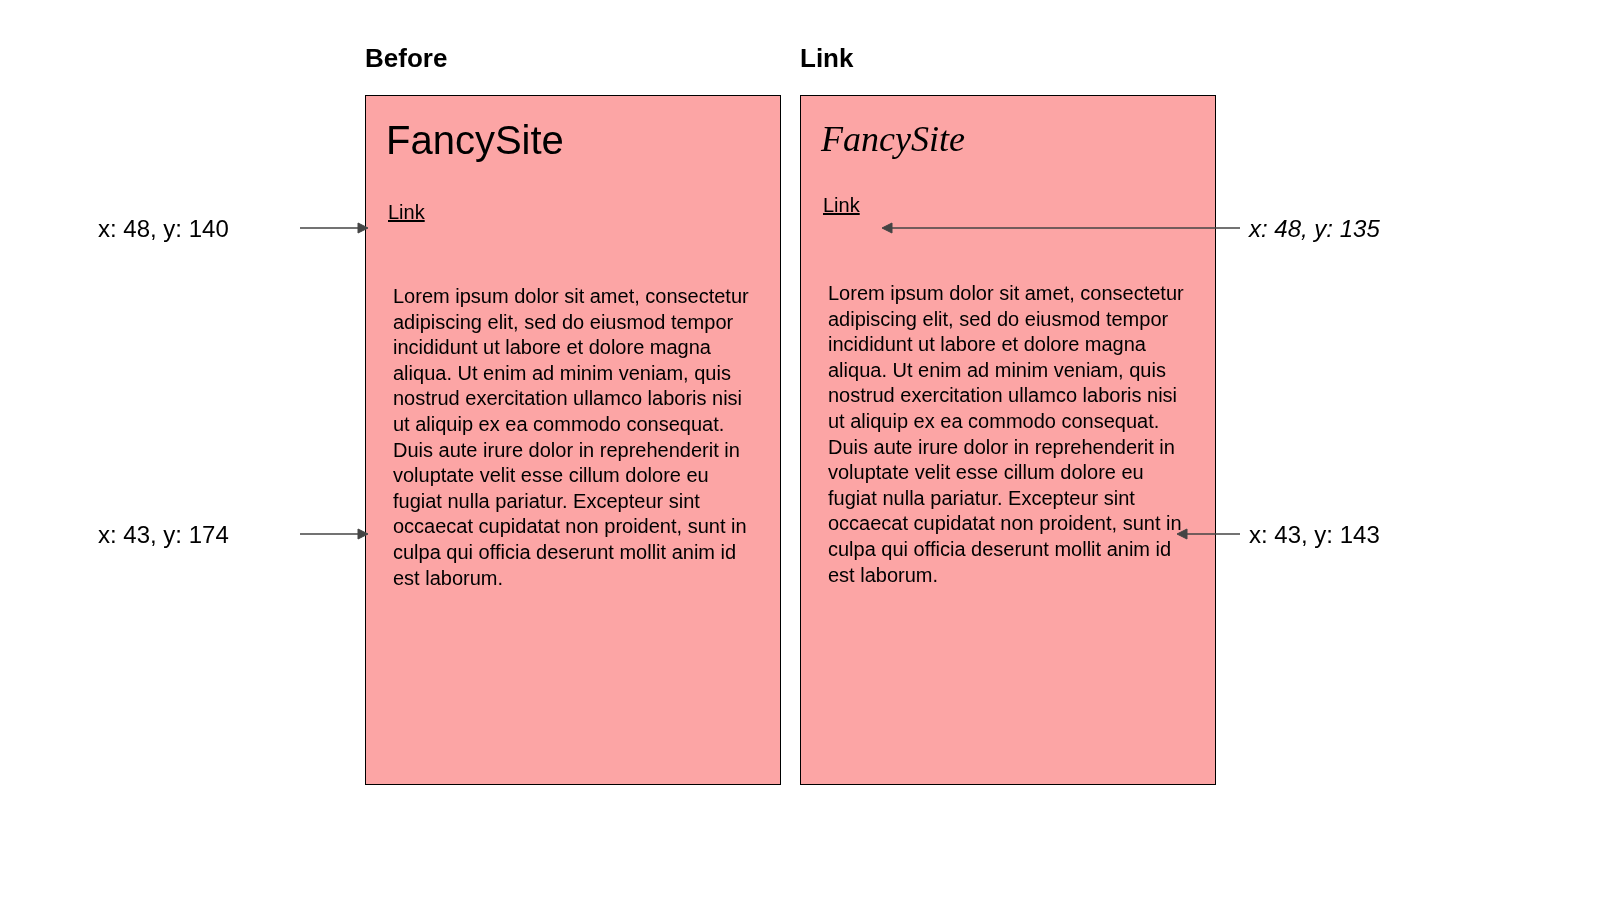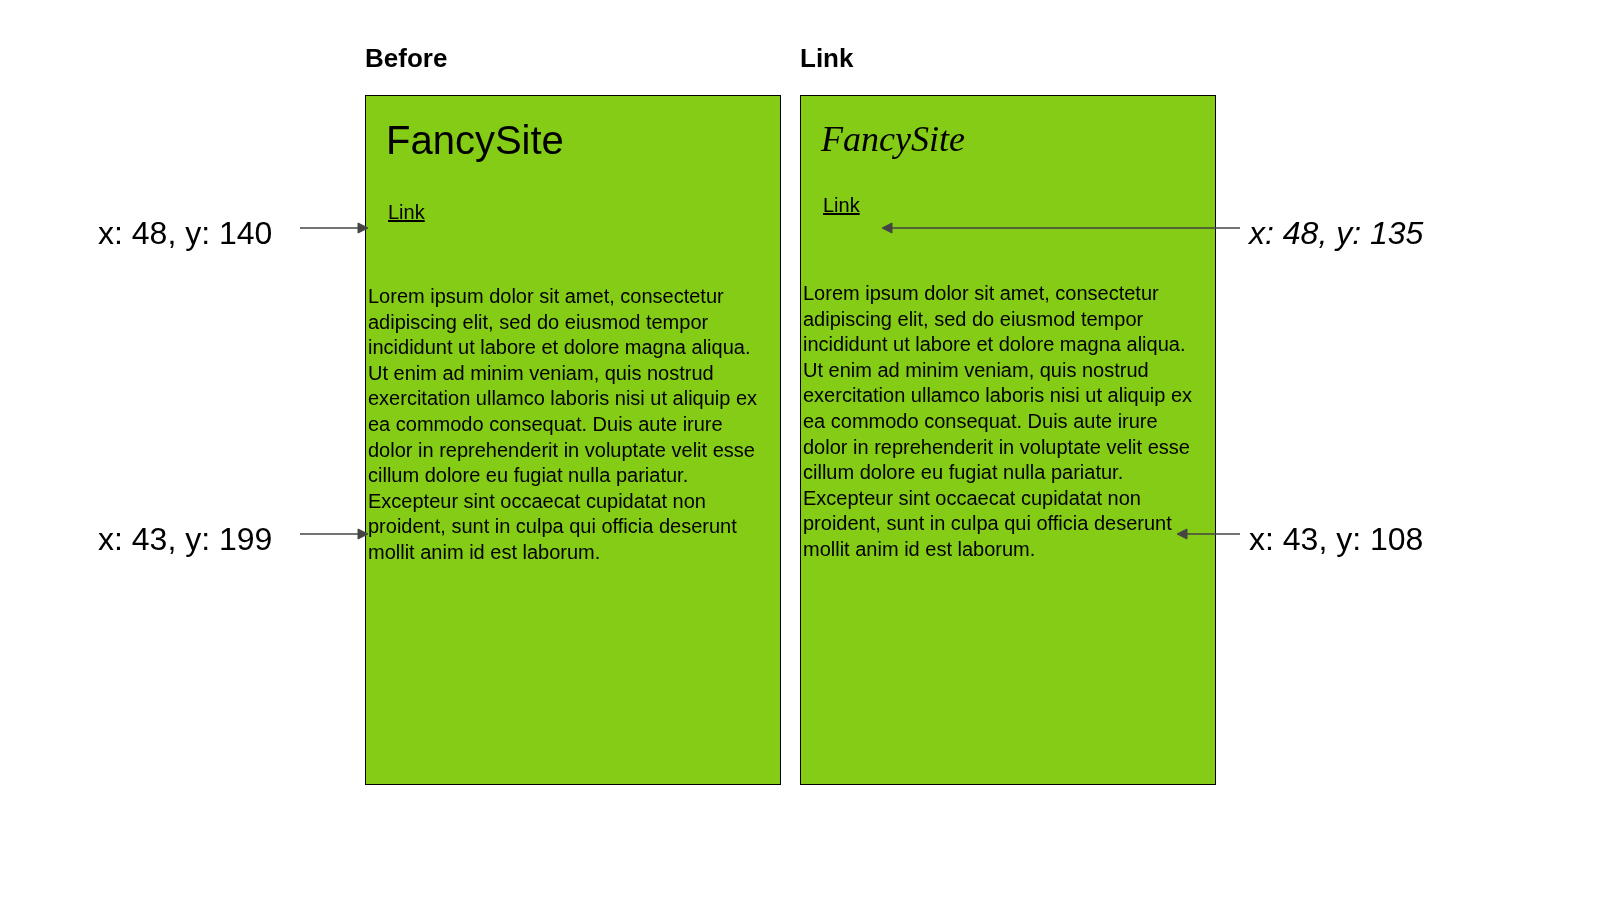--- a/index.html
+++ b/index.html
@@ -27,21 +27,21 @@
     }
     .header-after {
       left: 800px;
       width: 416px;
     }
     .panel {
       position: absolute;
       width: 416px;
       height: 690px;
       border: 1.5px solid #000;
-      background: #84cc16;
+      background: #fca5a5;
       top: 95px;
     }
     .panel-before {
       left: 365px;
     }
     .panel-after {
       left: 800px;
     }
     .site-title {
       font-size: 40px;
@@ -68,28 +68,28 @@
       margin-top: 38px;
       text-align: center;
     }
     .panel-after .panel-link {
        margin-top: 34px;
     }
     .body-text {
       font-size: 20px;
       color: #000;
       line-height: 1.28;
-      margin: 60px 18px 0 2px;
+      margin: 60px 18px 0 27px;
     }
     .panel-after .body-text {
       margin-top: 64px;
     }
     .coord-label {
       position: absolute;
-      font-size: 32px;
+      font-size: 24px;
       color: #000;
     }
     .coord-l1 { left: 98px; top: 215px; }
     .coord-l2 { left: 98px; top: 521px; }
     .coord-r1 { left: 1249px; top: 215px; font-style: italic; }
     .coord-r2 { left: 1249px; top: 521px; }
     .arrow {
       position: absolute;
       stroke: #444;
       fill: #444;
@@ -107,23 +107,23 @@
   <div class="body-text">Lorem ipsum dolor sit amet, consectetur adipiscing elit, sed do eiusmod tempor incididunt ut labore et dolore magna aliqua. Ut enim ad minim veniam, quis nostrud exercitation ullamco laboris nisi ut aliquip ex ea commodo consequat. Duis aute irure dolor in reprehenderit in voluptate velit esse cillum dolore eu fugiat nulla pariatur. Excepteur sint occaecat cupidatat non proident, sunt in culpa qui officia deserunt mollit anim id est laborum.</div>
 </div>
 
 <div class="panel panel-after">
   <div class="site-title site-title-script">FancySite</div>
   <a href="#" class="panel-link">Link</a>
   <div class="body-text">Lorem ipsum dolor sit amet, consectetur adipiscing elit, sed do eiusmod tempor incididunt ut labore et dolore magna aliqua. Ut enim ad minim veniam, quis nostrud exercitation ullamco laboris nisi ut aliquip ex ea commodo consequat. Duis aute irure dolor in reprehenderit in voluptate velit esse cillum dolore eu fugiat nulla pariatur. Excepteur sint occaecat cupidatat non proident, sunt in culpa qui officia deserunt mollit anim id est laborum.</div>
 </div>
 
 <div class="coord-label coord-l1">x: 48, y: 140</div>
-<div class="coord-label coord-l2">x: 43, y: 199</div>
+<div class="coord-label coord-l2">x: 43, y: 174</div>
 <div class="coord-label coord-r1">x: 48, y: 135</div>
-<div class="coord-label coord-r2">x: 43, y: 108</div>
+<div class="coord-label coord-r2">x: 43, y: 143</div>
 
 <svg class="arrow" style="left:300px; top:218px; width:70px; height:20px;">
   <line x1="0" y1="10" x2="58" y2="10" stroke-width="1.5"></line>
   <polygon points="58,5 68,10 58,15"></polygon>
 </svg>
 
 <svg class="arrow" style="left:300px; top:524px; width:70px; height:20px;">
   <line x1="0" y1="10" x2="58" y2="10" stroke-width="1.5"></line>
   <polygon points="58,5 68,10 58,15"></polygon>
 </svg>

